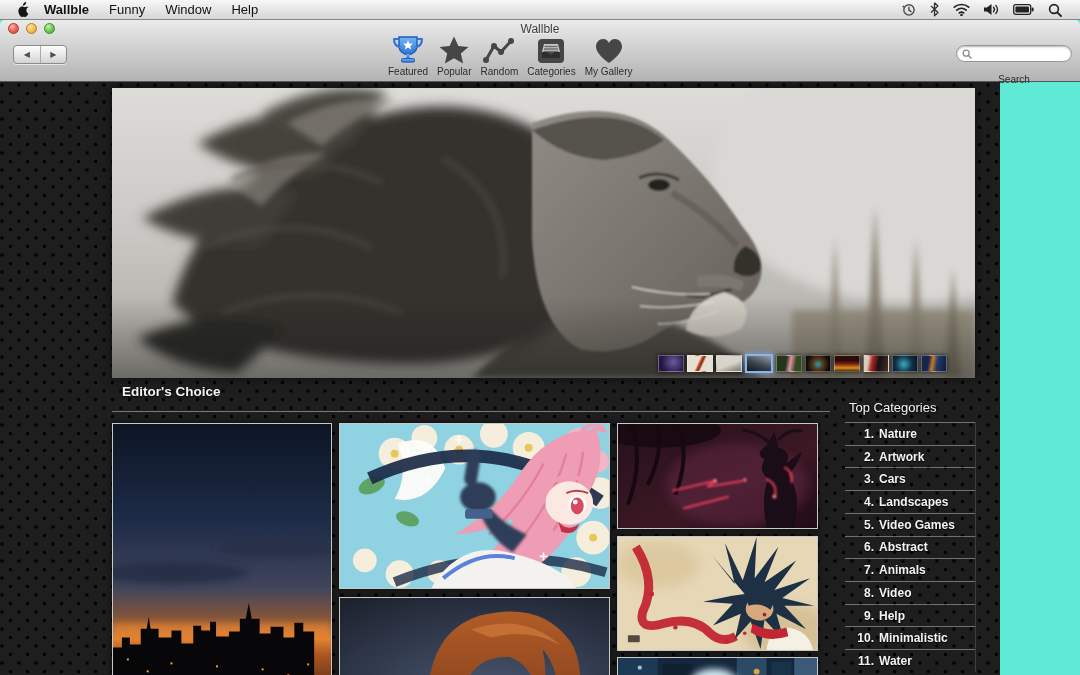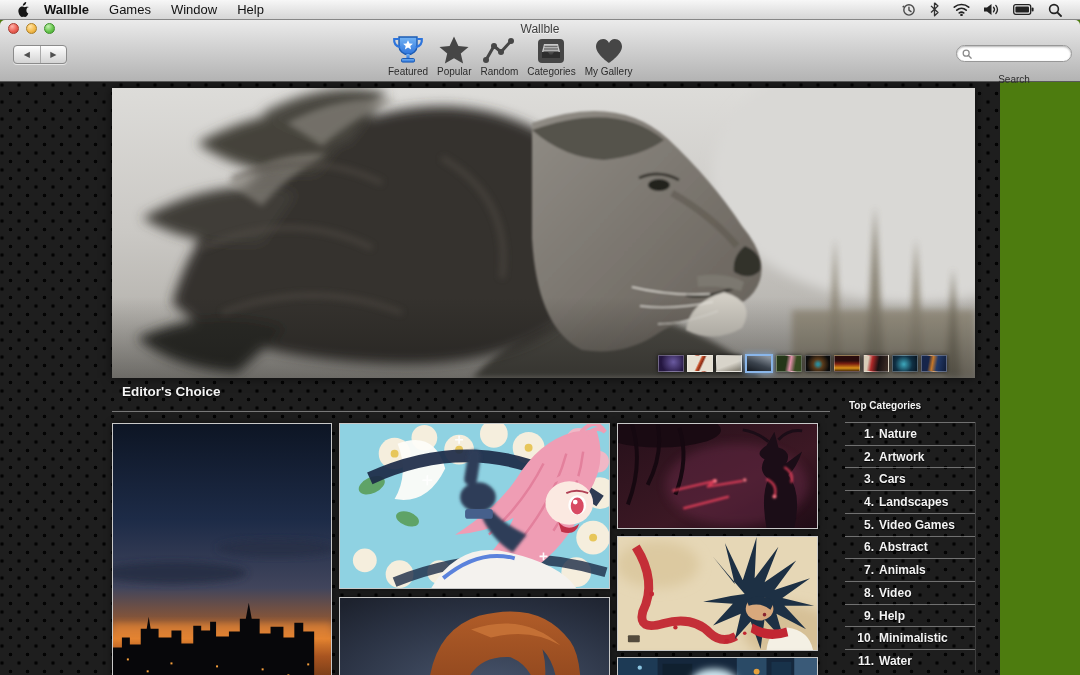--- a/index.html
+++ b/index.html
@@ -1,18 +1,18 @@
 <!DOCTYPE html>
 <html><head>
 <meta charset="utf-8">
 <style>
   * { margin:0; padding:0; box-sizing:border-box; }
   html,body { width:1080px; height:675px; overflow:hidden; background:#000;
               font-family:"Liberation Sans", sans-serif; }
-  .screen { position:relative; width:1080px; height:675px; overflow:hidden; background:#4d7c0f; }
+  .screen { position:relative; width:1080px; height:675px; overflow:hidden; background:#5eead4; }
 
   
   .menubar { position:absolute; top:0; left:0; width:1080px; height:20px;
     background:linear-gradient(#f7f7f7,#d6d6d6); border-bottom:1px solid #868686;
     display:flex; align-items:center; padding:0 12px; font-size:13px; color:#111; z-index:50; }
   .apple { width:22px; display:flex; justify-content:center; }
   .mi { padding:0 10px; height:20px; line-height:20px; }
   .mi.app { font-weight:bold; }
   .mb-right { margin-left:auto; display:flex; align-items:center; gap:14px; padding-right:6px; }
   .sicon { display:flex; align-items:center; }
@@ -85,42 +85,42 @@
     cursor:pointer; box-shadow:0 0 6px rgba(0,0,0,.6); }
   .card svg { display:block; width:100%; height:100%; }
   .c1  { left:112px; top:341px; width:220px; height:300px; }
   .c2a { left:339px; top:341px; width:271px; height:166px; }
   .c2b { left:339px; top:515px; width:271px; height:140px; }
   .c3a { left:617px; top:341px; width:201px; height:106px; }
   .c3b { left:617px; top:454px; width:201px; height:115px; }
   .c3c { left:617px; top:575px; width:201px; height:60px; }
 
   
-  .side-title { position:absolute; left:849px; top:318px; font-size:10px; font-weight:bold;
+  .side-title { position:absolute; left:849px; top:318px; font-size:13px; font-weight:normal;
     color:#f4f4f4; text-shadow:0 1px 2px #000; }
   .cat-list { position:absolute; left:845px; top:340px; width:131px; list-style:none;
     border-right:1px solid rgba(160,160,160,.25); }
   .cat-item { height:22.72px; display:flex; align-items:center;
     border-top:1px solid rgba(195,195,195,.5); font-size:12px; font-weight:bold; color:#f4f4f4;
     text-shadow:0 1px 1px #000; cursor:pointer; }
   .cat-rank { width:29px; text-align:right; margin-right:5px; }
 </style>
 </head>
 <body>
 
 <div class="screen">
 
   <div class="menubar">
     <span class="apple">
       <svg width="13" height="15" viewBox="0 0 13 15">
           <path fill="#161616" d="M9.2 0c.1 1-.3 1.9-.9 2.6-.6.7-1.6 1.2-2.5 1.1-.1-.9.4-1.9 1-2.5C7.4.5 8.4.1 9.2 0zM12 5.2c-1.2-.8-2.7-.6-3.6-.2-.5.2-1 .2-1.5 0C5.8 4.6 4.6 4.4 3.5 5 2 5.9 1.2 7.6 1.4 9.6c.2 2 1.2 4 2.4 5 .6.5 1.3.5 1.9.2.5-.2 1.1-.2 1.6 0 .7.3 1.4.3 2-.2.9-.8 1.6-2 2-3.2-1.2-.6-1.9-1.7-1.9-3 0-1.3.6-2.5 1.6-3.2z"></path>
         </svg>
     </span>
     <span class="mi app">Wallble</span>
-    <span class="mi">Games</span>
+    <span class="mi">Funny</span>
     <span class="mi">Window</span>
     <span class="mi">Help</span>
     <span class="mb-right">
       <span class="sicon">
         <svg width="15" height="15" viewBox="0 0 16 16">
             <g fill="none" stroke="#4a4a4a" stroke-width="1.5">
               <circle cx="8.5" cy="8.5" r="5.5"></circle>
               <path d="M8.5 5.5v3.2l2.2 1.5" stroke-linecap="round"></path>
             </g>
             <path fill="#4a4a4a" d="M3.2 3.5 1 5.2l2.8.8z"></path>

